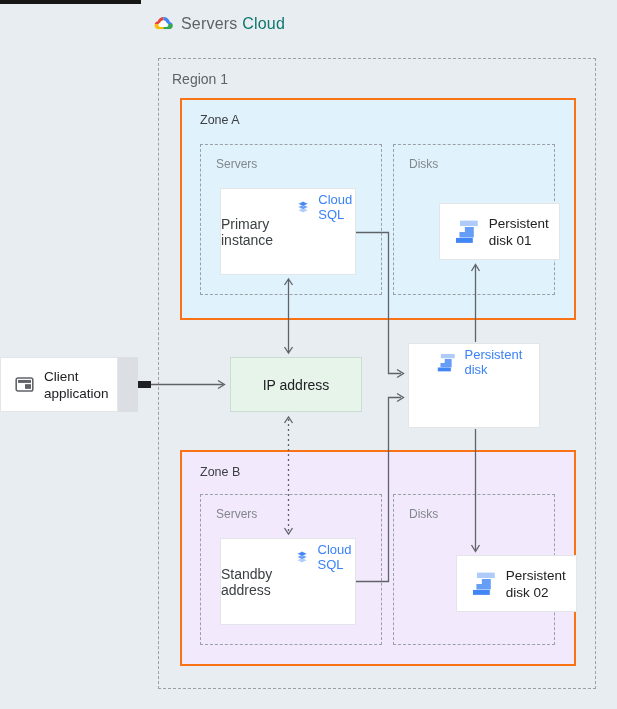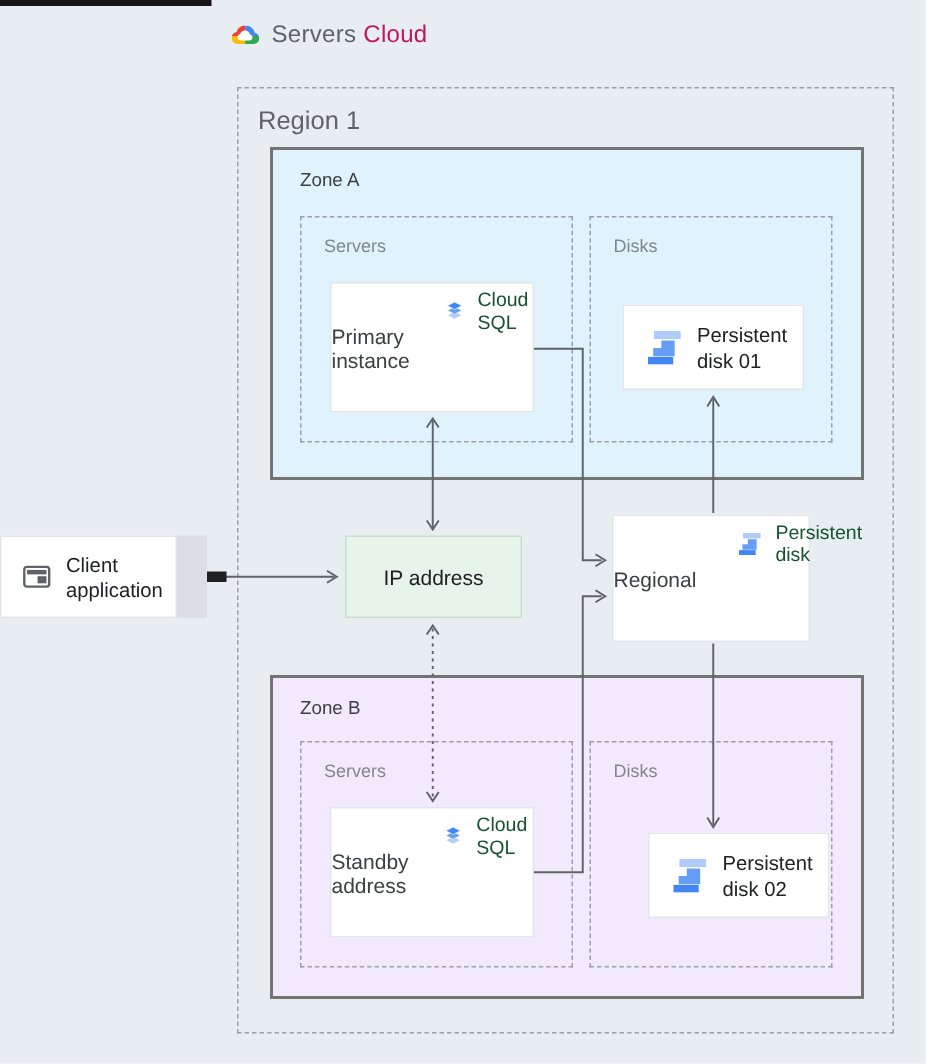--- a/index.html
+++ b/index.html
@@ -4,52 +4,52 @@
 <style>
   html,body{margin:0;padding:0;}
   .canvas{
     position:relative;width:617px;height:709px;background:#e8edf1;
     font-family:"Liberation Sans",sans-serif;overflow:hidden;
   }
   .topbar{position:absolute;left:0;top:0;width:141px;height:4px;background:#161616;}
   .logo{position:absolute;left:152px;top:15px;display:flex;align-items:center;gap:7px;}
   .logo-text{font-size:16px;color:#5f6368;letter-spacing:.2px;}
   .logo-text .brand-a{font-weight:500;color:#5f6368;}
-  .logo-text .brand-b{font-weight:400;color:#be185d;}
+  .logo-text .brand-b{font-weight:400;color:#0f766e;}
   .region{
     position:absolute;left:158px;top:58px;width:438px;height:631px;
     border:1px dashed #9aa0a6;box-sizing:border-box;
   }
-  .region-label{position:absolute;left:13px;top:12px;font-size:17px;color:#5f6368;}
-  .zone{position:absolute;box-sizing:border-box;border:2px solid #737373;}
+  .region-label{position:absolute;left:13px;top:12px;font-size:14px;color:#5f6368;}
+  .zone{position:absolute;box-sizing:border-box;border:2px solid #f97316;}
   .zone-a{left:180px;top:98px;width:396px;height:222px;background:#e0f3fd;}
   .zone-b{left:180px;top:450px;width:396px;height:216px;background:#f3e9fd;}
   .zone-label{position:absolute;left:18px;top:13px;font-size:12.5px;color:#3c4043;}
   .group-box{
     position:absolute;box-sizing:border-box;border:1px dashed #9aa0a6;
   }
   .group-label{position:absolute;left:15px;top:12px;font-size:12px;color:#80868b;text-align:center;}
   .card{
     position:absolute;background:#ffffff;border:1px solid #e3e6e9;box-sizing:border-box;
   }
   .instance-card{display:flex;flex-direction:row;}
   .card-title{
     flex:1;display:flex;align-items:center;justify-content:center;
     font-size:14px;color:#3c4043;
   }
   .divider{height:1px;background:#e4e6e8;margin:0 12px;}
   .card-row{
     height:36px;display:flex;align-items:center;justify-content:center;gap:9px;
   }
   .card-row.left{justify-content:space-between;padding-left:4px;}
-  .muted{font-size:13px;color:#14532d;}
-  .disk-card{display:flex;align-items:center;gap:10px;padding-left:15px;}
+  .muted{font-size:13px;color:#3b82f6;}
+  .disk-card{display:flex;align-items:center;gap:10px;padding-left:15px;margin-left:24px;}
   .disk-label{font-size:13.5px;line-height:17px;color:#202124;width:74px;}
   .ip-box{
-    position:absolute;left:230px;top:357px;width:118px;height:55px;
+    position:absolute;left:230px;top:357px;width:132px;height:55px;
     background:#e6f4ea;border:1px solid #c9ddd0;box-sizing:border-box;
     display:flex;align-items:center;justify-content:center;
     font-size:14px;color:#202124;
   }
   .client-card{
     position:absolute;left:0;top:357px;width:118px;height:55px;
     display:flex;align-items:center;gap:9px;padding-left:13px;
   }
   .client-label{font-size:13.5px;line-height:17px;color:#202124;width:62px;}
   .client-tab{position:absolute;left:118px;top:357px;width:20px;height:55px;background:#dbdee2;}
@@ -171,21 +171,20 @@
   <div class="card disk-card z4" style="left:415px;top:203px;width:121px;height:57px;">
     <svg width="25" height="25" viewBox="0 0 24 24">
       <rect x="5" y="1" width="18" height="5.5" fill="#aecbfa"></rect>
       <path d="M10,7.5 h9 v10.5 h-14.5 v-5.5 h5.5 z" fill="#669df6"></path>
       <rect x="1" y="18.5" width="17" height="5" fill="#4285f4"></rect>
     </svg>
     <div class="disk-label">Persistent disk 01</div>
   </div>
 
   <div class="card instance-card z4" style="left:408px;top:343px;width:132px;height:85px;">
-    <div class="card-title">Regional</div>
     <div class="divider"></div>
     <div class="card-row left">
       <svg width="21" height="21" viewBox="0 0 24 24">
         <rect x="5" y="1" width="18" height="5.5" fill="#aecbfa"></rect>
         <path d="M10,7.5 h9 v10.5 h-14.5 v-5.5 h5.5 z" fill="#669df6"></path>
         <rect x="1" y="18.5" width="17" height="5" fill="#4285f4"></rect>
       </svg>
       <span class="muted">Persistent disk</span>
     </div>
   </div>

